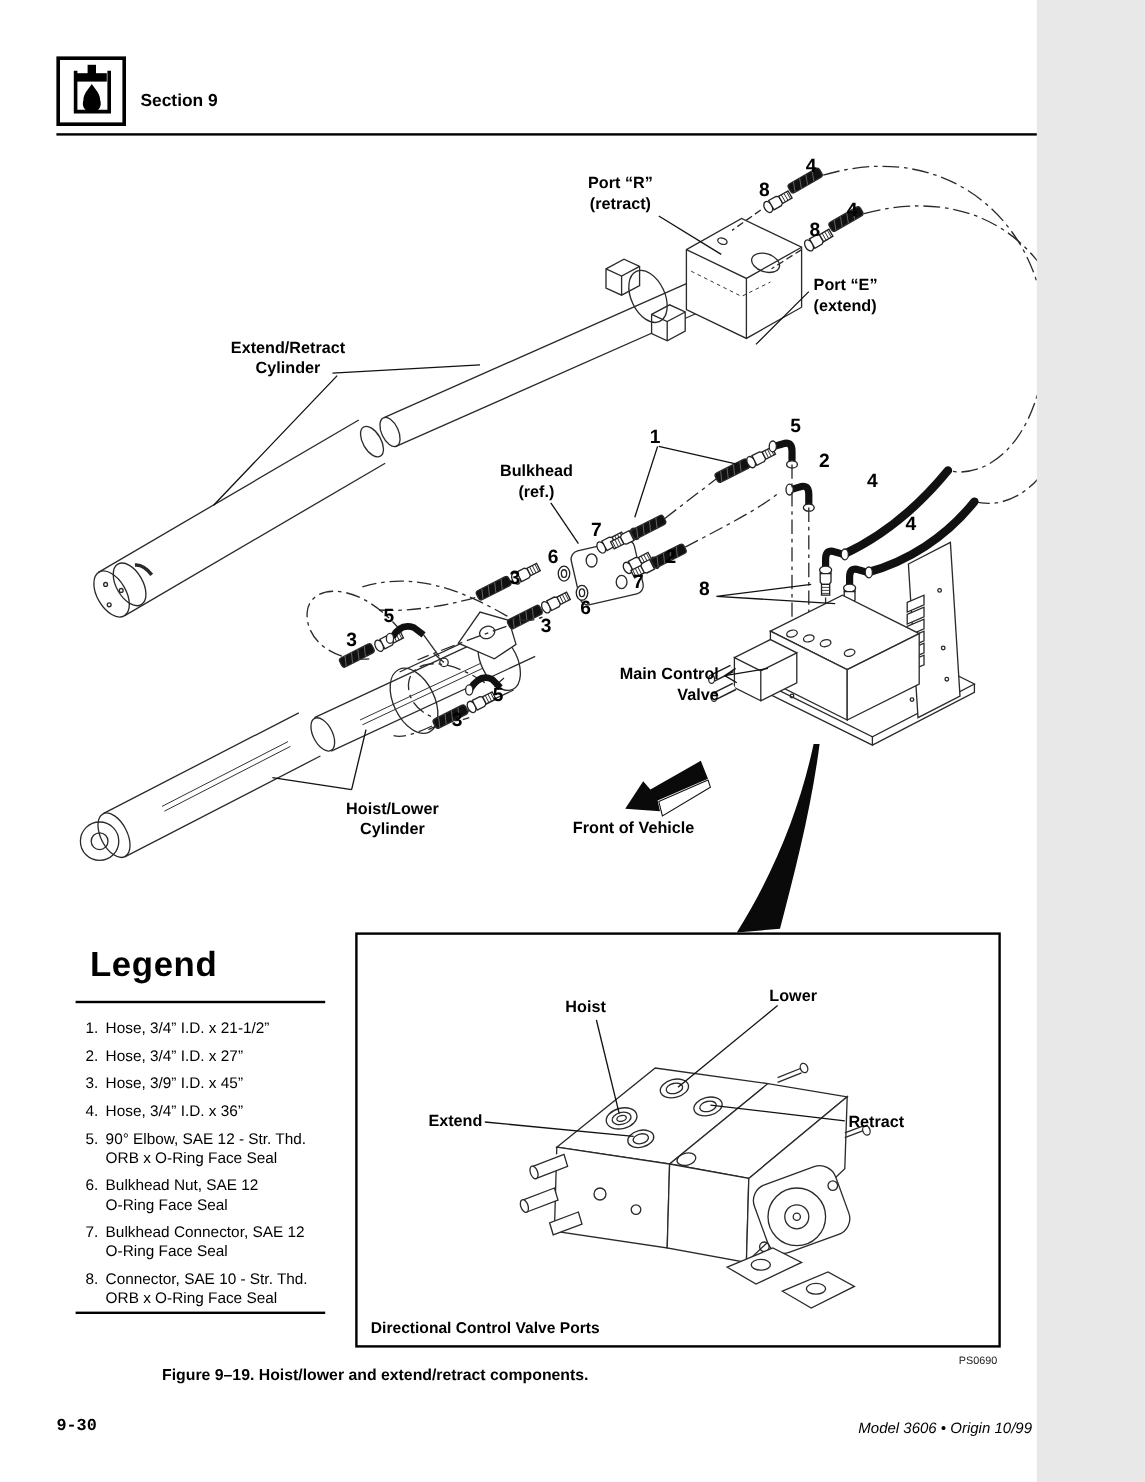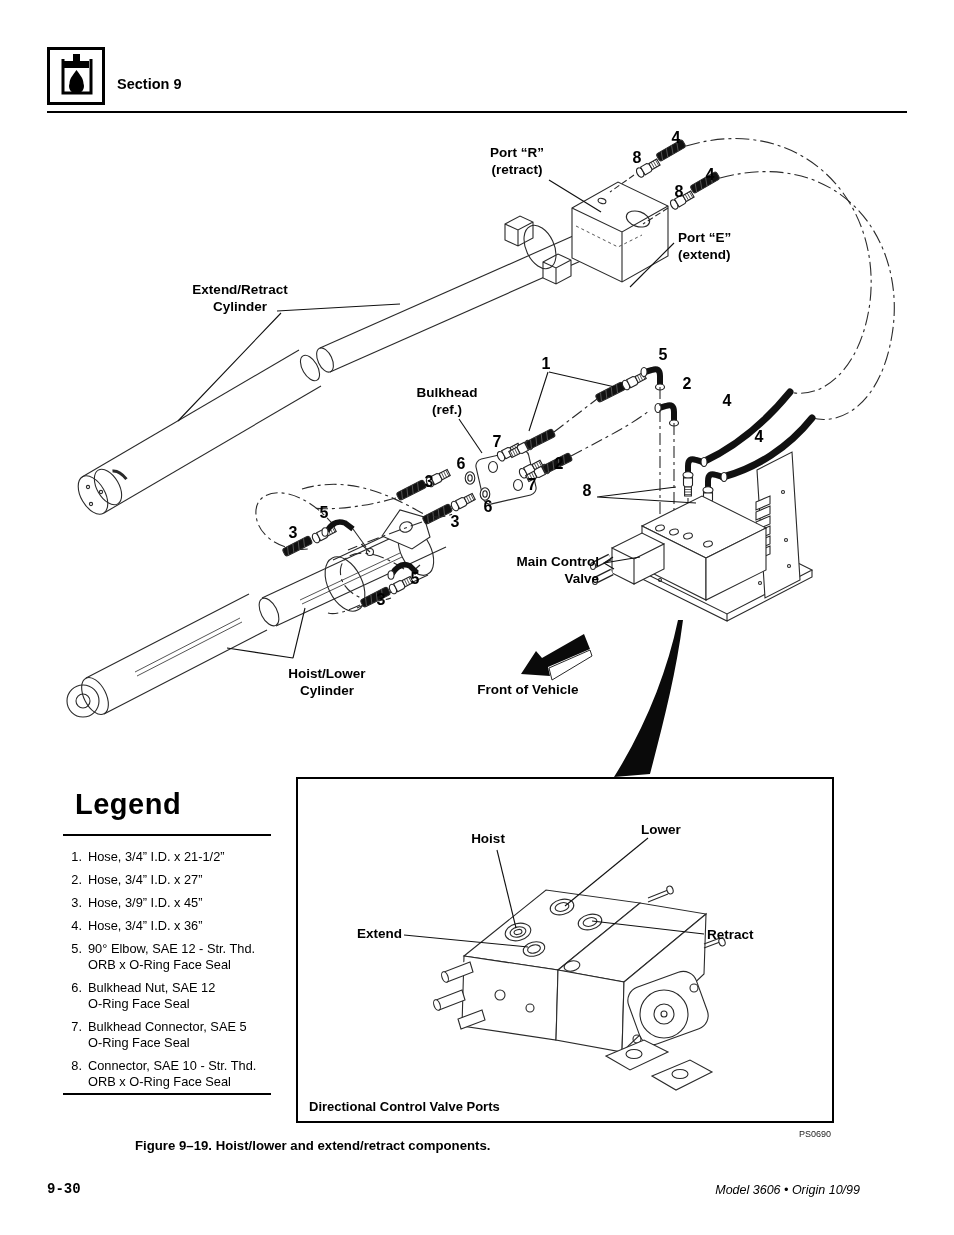--- a/index.html
+++ b/index.html
@@ -1,16 +1,16 @@
 <!DOCTYPE html>
 <html><head>
 <meta charset="utf-8">
 <style>
   html,body{margin:0;padding:0;background:#e8e8e8;}
-  #page{position:relative;width:954px;height:1235px;background:#fff;overflow:hidden;
+  #page{position:relative;width:864px;height:1235px;background:#fff;overflow:hidden;
         font-family:"Liberation Sans",sans-serif;color:#000;}
   .abs{position:absolute;}
   
   #logo{left:47px;top:47px;width:52px;height:52px;border:3px solid #000;}
   #section-title{left:117px;top:76px;font-size:14.5px;font-weight:bold;}
   #header-rule{left:47px;top:111px;width:860px;height:2px;background:#000;}
   
   #legend-title{left:75px;top:788px;font-size:29px;font-weight:700;letter-spacing:.5px;}
   #legend-rule-top{left:63px;top:834px;width:208px;height:1.5px;background:#000;}
   #legend-rule-bottom{left:63px;top:1093px;width:208px;height:1.5px;background:#000;}
@@ -338,21 +338,21 @@
 
   <div class="abs" id="legend-title">Legend</div>
   <div class="abs" id="legend-rule-top"></div>
   <div class="abs" id="legend-list">
     <div class="li"><span class="ln">1.</span><span class="lt"><span>Hose, 3/4” I.D. x 21-1/2”</span><span class="l2"></span></span></div>
     <div class="li"><span class="ln">2.</span><span class="lt"><span>Hose, 3/4” I.D. x 27”</span><span class="l2"></span></span></div>
     <div class="li"><span class="ln">3.</span><span class="lt"><span>Hose, 3/9” I.D. x 45”</span><span class="l2"></span></span></div>
     <div class="li"><span class="ln">4.</span><span class="lt"><span>Hose, 3/4” I.D. x 36”</span><span class="l2"></span></span></div>
     <div class="li"><span class="ln">5.</span><span class="lt"><span>90° Elbow, SAE 12 - Str. Thd.</span><span class="l2">ORB x O-Ring Face Seal</span></span></div>
     <div class="li"><span class="ln">6.</span><span class="lt"><span>Bulkhead Nut, SAE 12</span><span class="l2">O-Ring Face Seal</span></span></div>
-    <div class="li"><span class="ln">7.</span><span class="lt"><span>Bulkhead Connector, SAE 5</span><span class="l2">O-Ring Face Seal</span></span></div>
+    <div class="li"><span class="ln">7.</span><span class="lt"><span>Bulkhead Connector, SAE 12</span><span class="l2">O-Ring Face Seal</span></span></div>
     <div class="li"><span class="ln">8.</span><span class="lt"><span>Connector, SAE 10 - Str. Thd.</span><span class="l2">ORB x O-Ring Face Seal</span></span></div>
   </div>
   <div class="abs" id="legend-rule-bottom"></div>
 
   <div class="abs" id="figure-caption">Figure 9–19.  Hoist/lower and extend/retract components.</div>
   <div class="abs" id="page-number">9-30</div>
   <div class="abs" id="doc-ref">Model 3606 • Origin 10/99</div>
 </div>
 
 </body></html>

